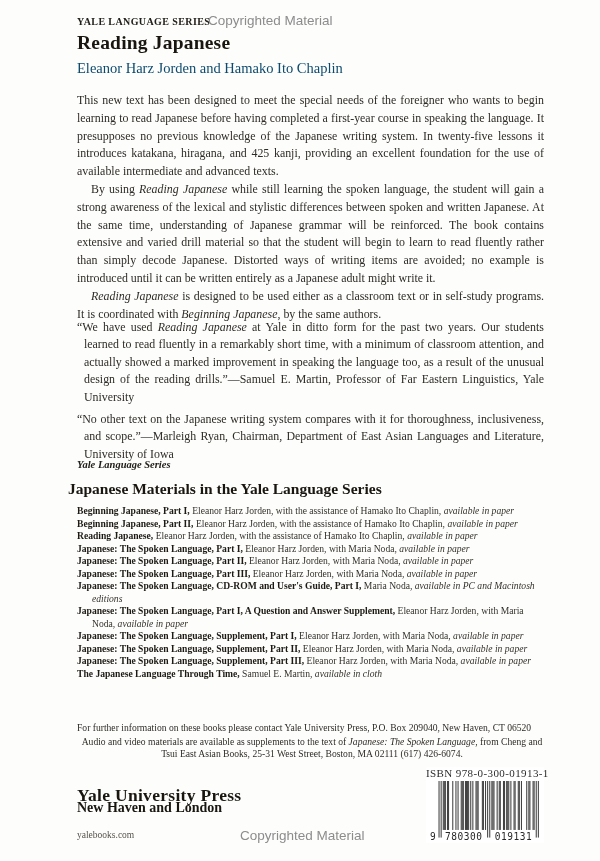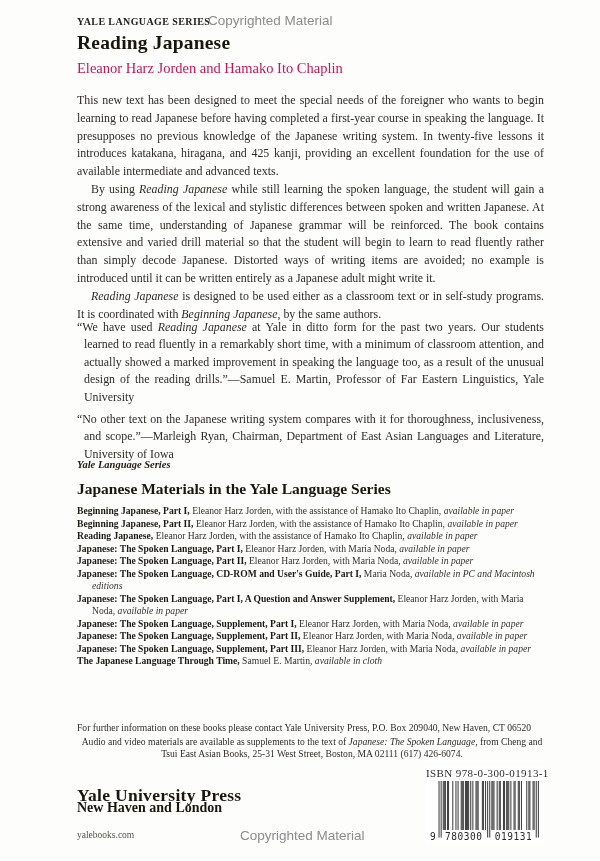--- a/index.html
+++ b/index.html
@@ -13,32 +13,32 @@
   }
   .cover { position:absolute; inset:0; background:#fdfdfc; }
   .abs { position:absolute; }
 
   .series-label { left:77px; top:16px; font-size:10px; font-weight:bold; letter-spacing:0.4px; color:#23201b; }
   .watermark { font-family:"Liberation Sans", sans-serif; color:#8c8c8c; font-size:13.5px; font-weight:500; }
   .watermark.top { left:208px; top:13px; }
   .watermark.bottom { left:240px; top:828px; }
 
   .book-title { left:77px; top:32px; font-size:19.5px; font-weight:bold; color:#19160f; letter-spacing:0.2px; }
-  .book-authors { left:77px; top:60px; font-size:14.5px; font-weight:normal; color:#be185d; }
+  .book-authors { left:77px; top:60px; font-size:14.5px; font-weight:normal; color:#0c4a6e; }
 
   .desc { left:77px; top:92px; width:467px; font-size:11.9px; line-height:17.8px; text-align:justify; }
   .desc p { margin:0; }
   .desc p.indent { text-indent:14px; }
 
   .reviews { left:77px; top:319px; width:467px; font-size:11.9px; line-height:17.4px; text-align:justify; }
   .review { padding-left:7px; text-indent:-7px; }
   .review + .review { margin-top:5px; }
 
   .series-note { left:77px; top:459px; font-size:10.5px; font-weight:bold; font-style:italic; color:#23201b; }
-  .section-heading { left:77px; top:480px; font-size:15.5px; font-weight:bold; color:#19160f; }
+  .section-heading { left:68px; top:480px; font-size:15.5px; font-weight:bold; color:#19160f; }
 
   .books { left:77px; top:505px; width:470px; list-style:none; font-size:9.6px; line-height:12.5px; color:#34312b; }
   .books li { padding-left:15px; text-indent:-15px; }
   .books b { color:#1d1a14; }
 
   .contact-line1 { left:77px; top:722px; width:470px; font-size:9.6px; line-height:12.3px; }
   .contact-line2 { left:77px; top:736px; width:470px; font-size:9.6px; line-height:12.3px;text-align:center; }
 
   .press-name { left:77px; top:785px; font-size:17.5px; font-weight:bold; color:#19160f; letter-spacing:0.3px;text-align:right; }
   .press-city { left:77px; top:800px; font-size:14px; font-weight:bold; color:#19160f; }
@@ -82,20 +82,21 @@
       <li><b>Beginning Japanese, Part I,</b><span> Eleanor Harz Jorden, with the assistance of Hamako Ito Chaplin, </span><i>available in paper</i></li>
 
       <li><b>Beginning Japanese, Part II,</b><span> Eleanor Harz Jorden, with the assistance of Hamako Ito Chaplin, </span><i>available in paper</i></li>
 
       <li><b>Reading Japanese,</b><span> Eleanor Harz Jorden, with the assistance of Hamako Ito Chaplin, </span><i>available in paper</i></li>
 
       <li><b>Japanese: The Spoken Language, Part I,</b><span> Eleanor Harz Jorden, with Maria Noda, </span><i>available in paper</i></li>
 
       <li><b>Japanese: The Spoken Language, Part II,</b><span> Eleanor Harz Jorden, with Maria Noda, </span><i>available in paper</i></li>
 
+      <li><b>Japanese: The Spoken Language, Part III,</b><span> Eleanor Harz Jorden, with Maria Noda, </span><i>available in paper</i></li>
 
       <li><b>Japanese: The Spoken Language, CD-ROM and User's Guide, Part I,</b><span> Maria Noda, </span><i>available in PC and Macintosh editions</i></li>
 
       <li><b>Japanese: The Spoken Language, Part I, A Question and Answer Supplement,</b><span> Eleanor Harz Jorden, with Maria Noda, </span><i>available in paper</i></li>
 
       <li><b>Japanese: The Spoken Language, Supplement, Part I,</b><span> Eleanor Harz Jorden, with Maria Noda, </span><i>available in paper</i></li>
 
       <li><b>Japanese: The Spoken Language, Supplement, Part II,</b><span> Eleanor Harz Jorden, with Maria Noda, </span><i>available in paper</i></li>
 
       <li><b>Japanese: The Spoken Language, Supplement, Part III,</b><span> Eleanor Harz Jorden, with Maria Noda, </span><i>available in paper</i></li>

